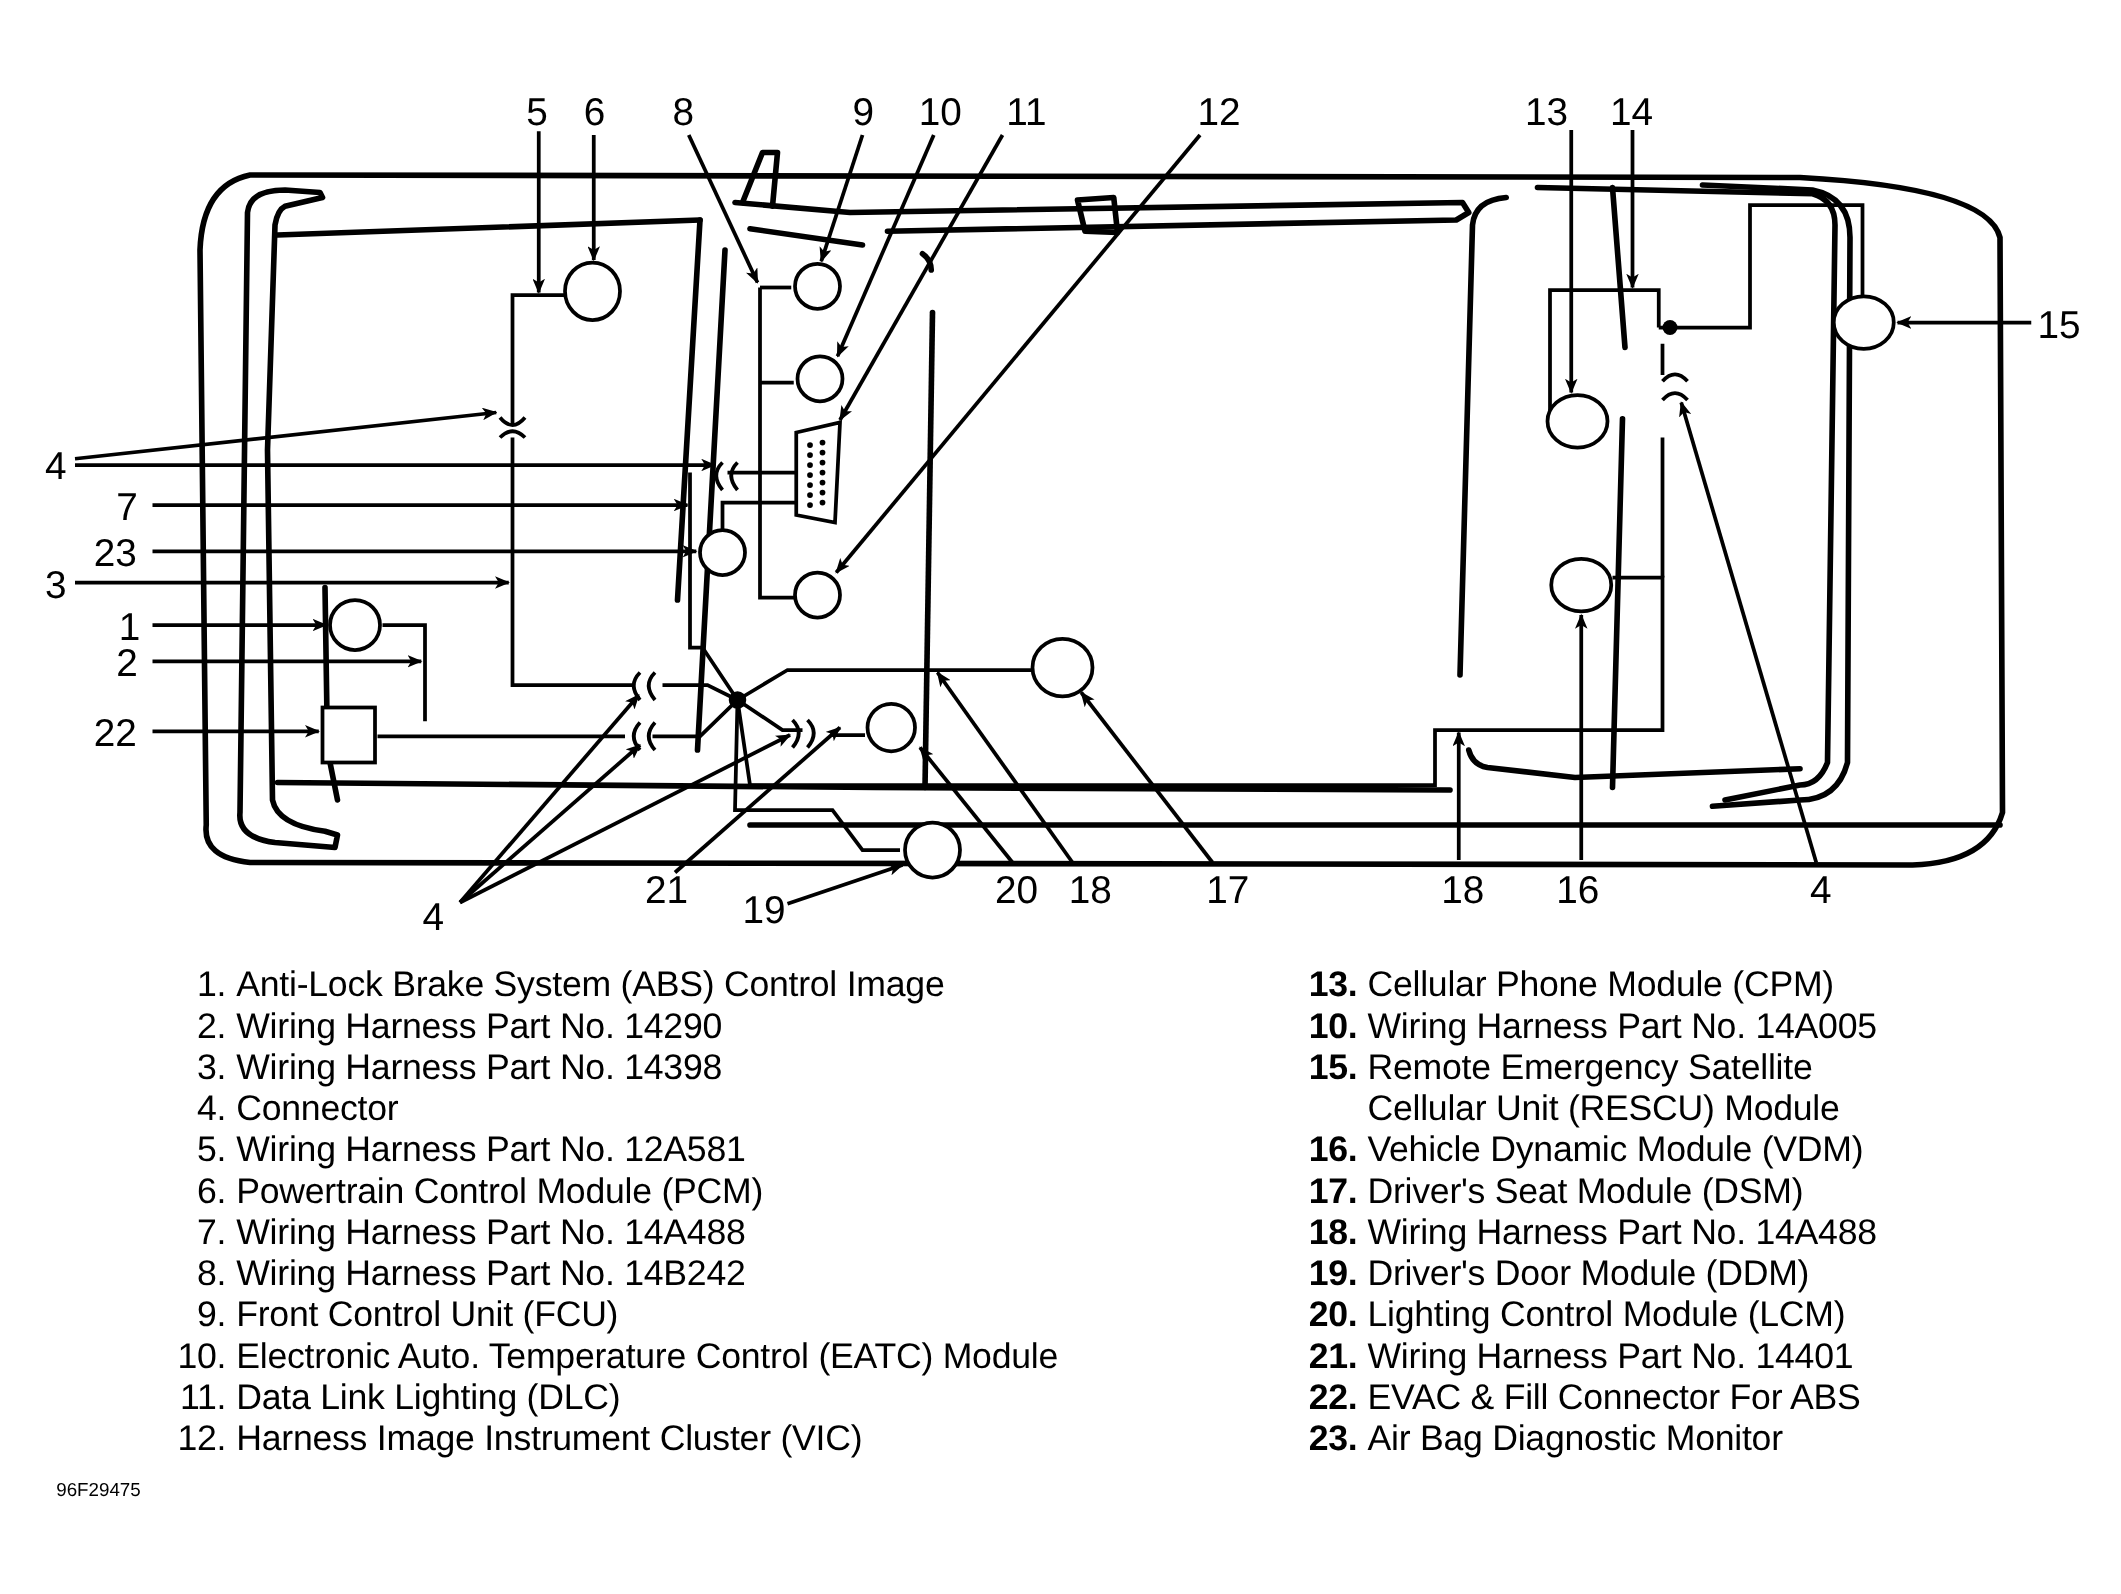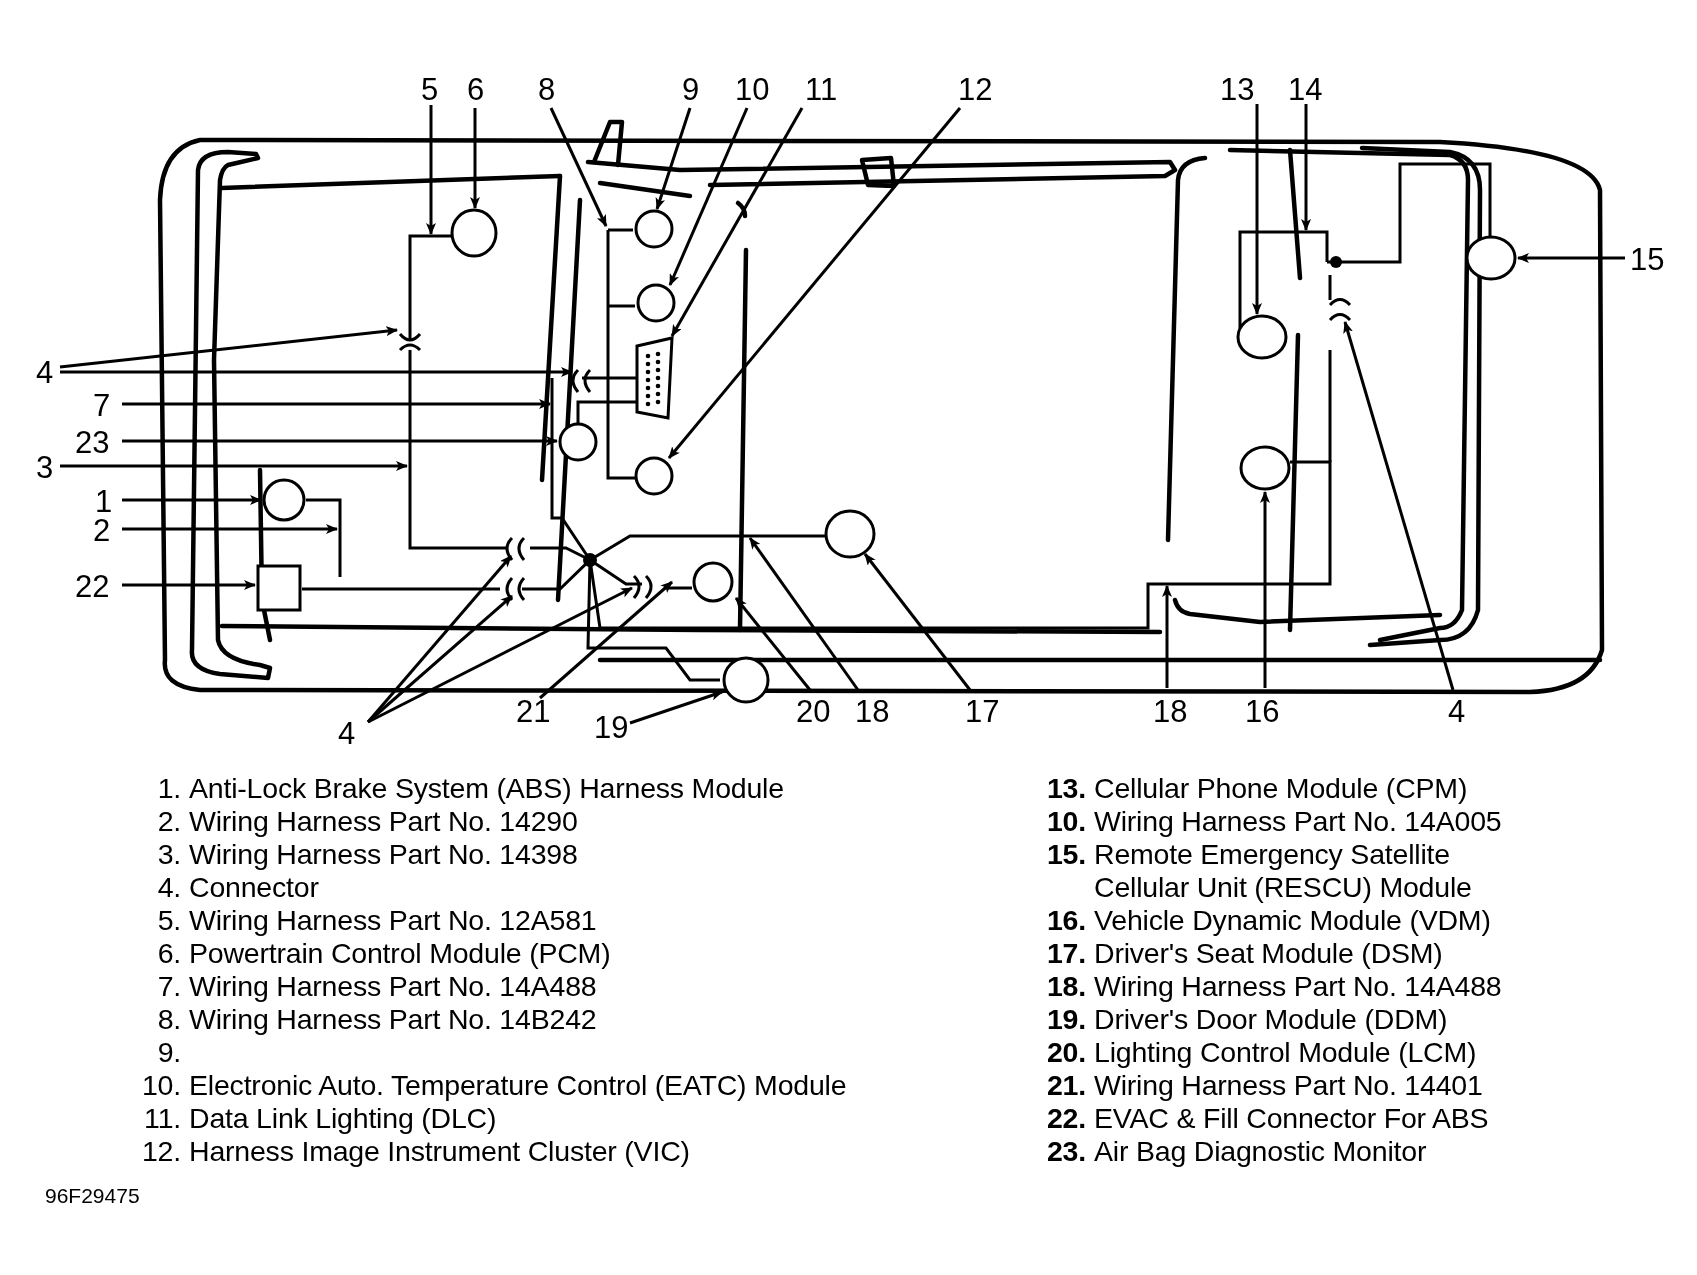--- a/index.html
+++ b/index.html
@@ -6,21 +6,21 @@
     body { width: 1697px; height: 1275px; position: relative; overflow: hidden; font-family: "Liberation Sans", sans-serif; color: #000; }
     #diagram { position: absolute; left: 0; top: 0; width: 1697px; height: 760px; }
     #diagram text { font-family: "Liberation Sans", sans-serif; font-size: 31px; fill: #000; }
     .legend { position: absolute; top: 772px; font-size: 28.5px; line-height: 33px; letter-spacing: -0.2px; }
     .legend-left { left: 135px; }
     .legend-right { left: 1040px; }
     .legend .row { display: flex; white-space: nowrap; }
     .legend .num { width: 54px; text-align: right; padding-right: 8px; box-sizing: border-box; }
     .legend-right .num { width: 54px; font-weight: bold; }
     .legend .cont { padding-left: 54px; align-items: center; }
-    .figure-id { position: absolute; left: 45px; top: 1184px; font-size: 21px; }
+    .figure-id { position: absolute; left: 45px; top: 1184px; font-size: 15px; }
   </style>
 </head>
 <body>
 
 <svg id="diagram" viewBox="0 0 1697 760" xmlns="http://www.w3.org/2000/svg">
   <defs>
     <marker id="ah" viewBox="0 0 12 10" refX="11" refY="5" markerWidth="12" markerHeight="10" orient="auto" markerUnits="userSpaceOnUse">
       <path d="M0,0 L12,5 L0,10 L3,5 z" fill="#000"></path>
     </marker>
   </defs>
@@ -186,21 +186,21 @@
     <text x="965" y="722">17</text>
     <text x="1153" y="722">18</text>
     <text x="1245" y="722">16</text>
     <text x="1448" y="722">4</text>
   </g>
 </svg>
 
 <div class="legend legend-left">
   <div class="row">
       <span class="num">1.</span>
-      <span>Anti-Lock Brake System (ABS) Harness Module</span>
+      <span>Anti-Lock Brake System (ABS) Control Image</span>
     </div>
   <div class="row">
       <span class="num">2.</span>
       <span>Wiring Harness Part No. 14290</span>
     </div>
   <div class="row">
       <span class="num">3.</span>
       <span>Wiring Harness Part No. 14398</span>
     </div>
   <div class="row">
@@ -218,20 +218,21 @@
   <div class="row">
       <span class="num">7.</span>
       <span>Wiring Harness Part No. 14A488</span>
     </div>
   <div class="row">
       <span class="num">8.</span>
       <span>Wiring Harness Part No. 14B242</span>
     </div>
   <div class="row">
       <span class="num">9.</span>
+      <span>Front Control Unit (FCU)</span>
     </div>
   <div class="row">
       <span class="num">10.</span>
       <span>Electronic Auto. Temperature Control (EATC) Module</span>
     </div>
   <div class="row">
       <span class="num">11.</span>
       <span>Data Link Lighting (DLC)</span>
     </div>
   <div class="row">

